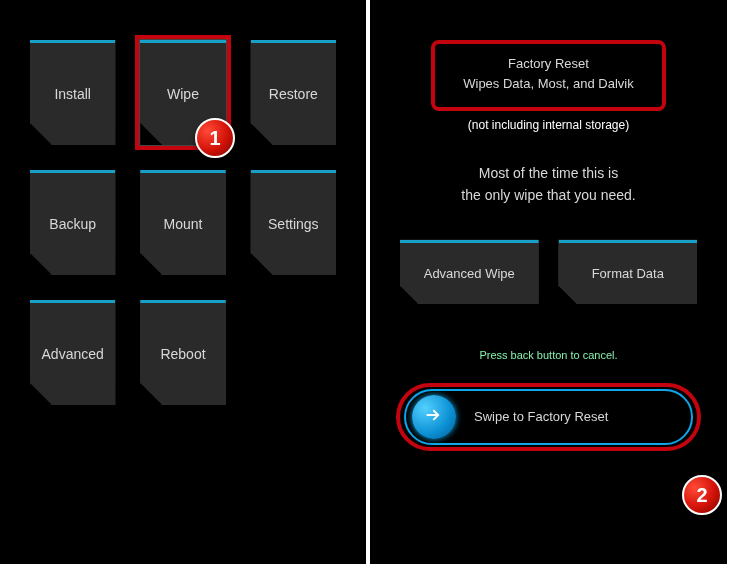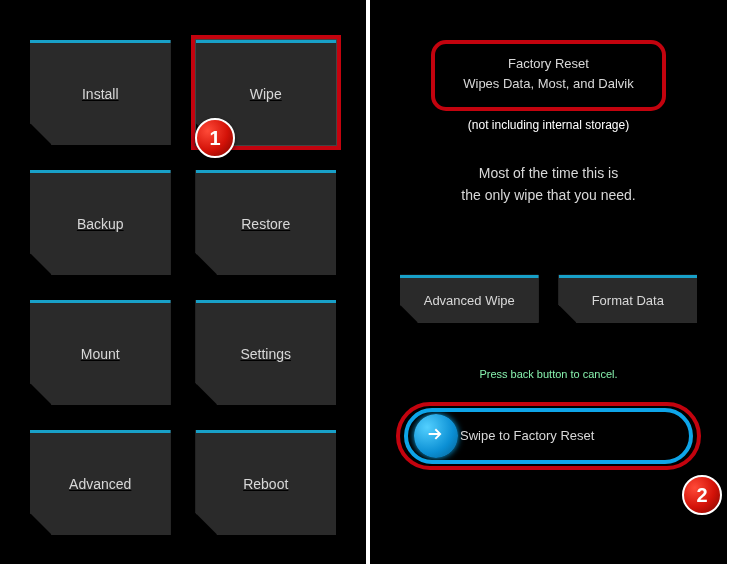--- a/index.html
+++ b/index.html
@@ -25,24 +25,23 @@
     width: 370px;
     border-right: 4px solid #fff;
   }
   .panel-right {
     width: 357px;
   }
 
   
   .grid {
     display: grid;
-    grid-template-columns: 1fr 1fr;
+    grid-template-columns: 1fr 1fr 1fr;
     grid-template-rows: repeat(4, 105px);
     gap: 25px 25px;
-    text-decoration: underline;
   }
   .tile {
     position: relative;
     background: #2a2a2a;
     color: #d8d8d8;
     font-size: 14px;
     display: flex;
     align-items: center;
     justify-content: center;
     border-top: 3px solid #18a0c8;
@@ -67,21 +66,21 @@
   
   .header-box {
     margin: 0 auto 25px auto;
     width: 235px;
     padding: 10px 10px 14px 10px;
     text-align: center;
     color: #d8d8d8;
     font-size: 13px;
     line-height: 1.5;
     border: 4px solid #c3030e;
-    border-radius: 15px;
+    border-radius: 8px;
     position: relative;
     background: #000;
   }
   .subnote {
     color: #ffffff;
     font-size: 12px;
     text-align:center;
     margin-top:-18px;
     margin-bottom:30px;
   }
@@ -93,51 +92,50 @@
     margin-bottom: 33px;
   }
   .mini-grid {
     display: grid;
     grid-template-columns: 1fr 1fr;
     gap: 20px;
     margin-bottom: 45px;
   }
   .mini-tile {
     position: relative;
-    height: 48px;
+    height: 64px;
     background: #2a2a2a;
     color: #d8d8d8;
     font-size: 13px;
     display: flex;
     align-items: center;
     justify-content: center;
     border-top: 3px solid #18a0c8;
     box-shadow: 0 0 0 1px #444;
     clip-path: polygon(0 0, 100% 0, 100% 100%, 18px 100%, 0 calc(100% - 18px));
     cursor: pointer;
-    margin-top: 35px;
   }
   .back-note {
     color:#86efac;
     font-size:11px;
     text-align:center;
     margin-bottom: 28px;
   }
   .slider-wrap {
     position: relative;
     margin: 0 4px;
   }
   .slider {
     height: 56px;
-    border: 4px solid #0ea5e9;
+    border: 2px solid #0ea5e9;
     border-radius: 28px;
     display:flex;
     align-items:center;
     padding-left: 6px;
-    gap: 2px;
+    gap: 18px;
     background:#000;
     position:relative;
     cursor:grab;
   }
   .slider-hi {
     position:absolute;
     inset:-6px -8px -6px -8px;
     border:4px solid #c3030e;
     border-radius: 34px;
     pointer-events:none;
@@ -174,24 +172,24 @@
 
   <div class="panel panel-left">
     <div class="grid">
       <div class="tile">
         <span>Install</span>
       </div>
       <div class="tile tile-hi">
         <span>Wipe</span>
       </div>
       <div class="tile">
+        <span>Restore</span>
+      </div>
+      <div class="tile">
         <span>Backup</span>
-      </div>
-      <div class="tile">
-        <span>Restore</span>
       </div>
       <div class="tile">
         <span>Mount</span>
       </div>
       <div class="tile">
         <span>Settings</span>
       </div>
       <div class="tile">
         <span>Advanced</span>
       </div>

